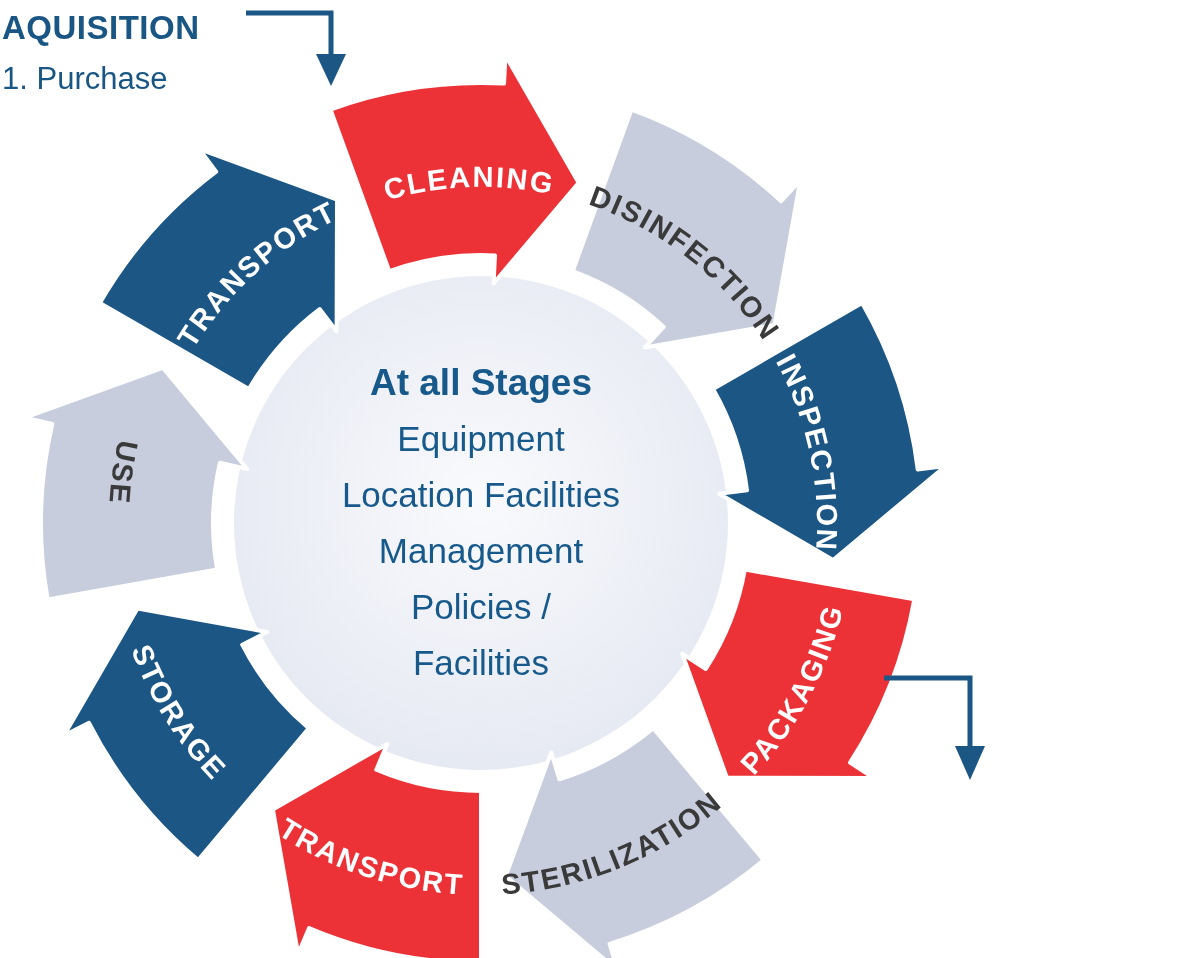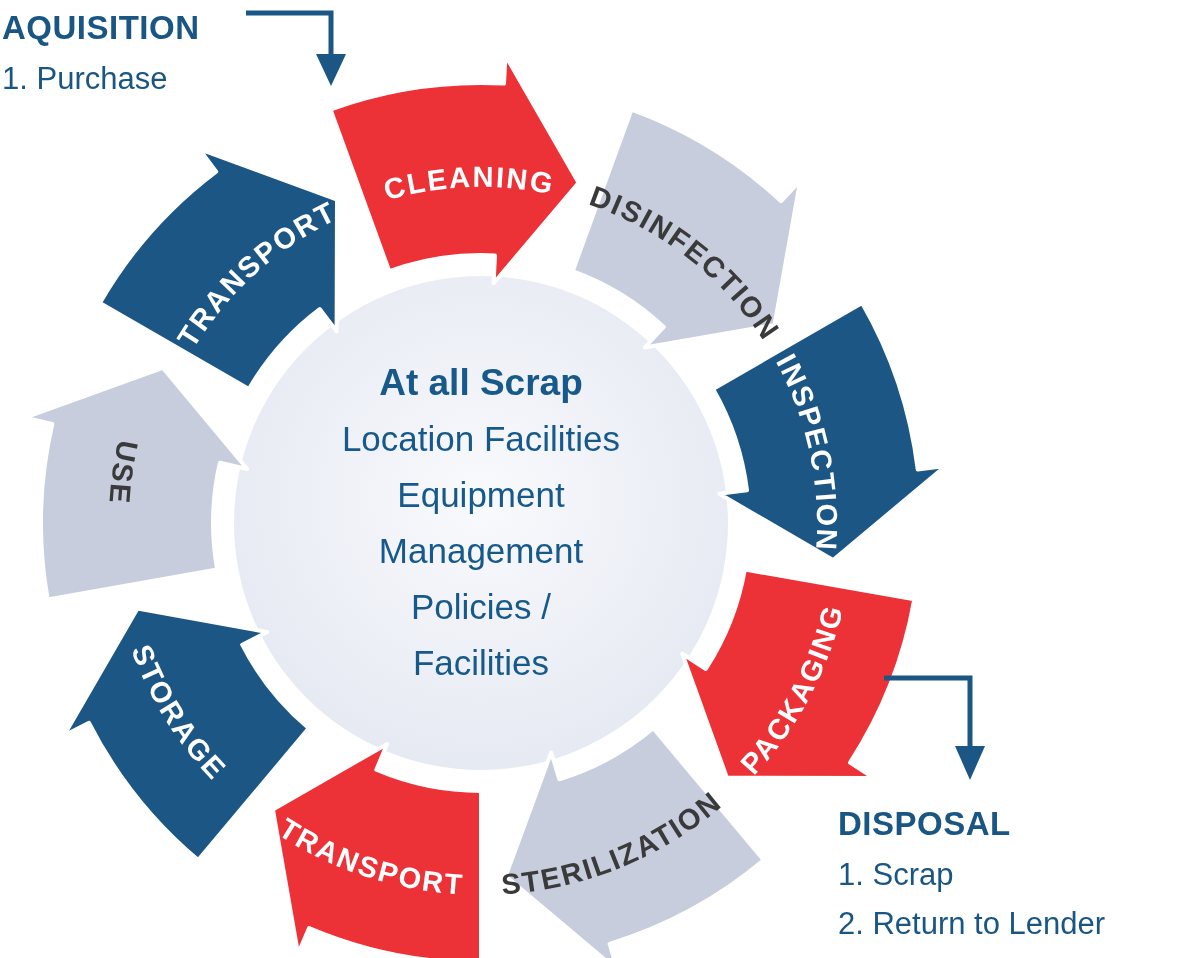--- a/index.html
+++ b/index.html
@@ -123,28 +123,23 @@
       <path class="flow-line" stroke="#1B5684" d="M 884 678 L 970 678 L 970 750"></path>
       <path fill="#1B5684" d="M 955 746 L 985 746 L 970 780 Z"></path>
     </g>
   </svg>
 
   <div class="corner acquisition">
     <div class="corner-title">AQUISITION</div>
     <div class="corner-item">1. Purchase</div>
   </div>
 
-  <div class="corner disposal">
-    <div class="corner-title">DISPOSAL</div>
-    <div class="corner-item">1. Scrap</div>
-    <div class="corner-item">2. Return to Lender</div>
-  </div>
 
   <div class="center-text">
-    <div class="center-title">At all Scrap</div>
+    <div class="center-title">At all Stages</div>
+    <div class="center-line">Equipment</div>
     <div class="center-line">Location Facilities</div>
-    <div class="center-line">Equipment</div>
     <div class="center-line">Management</div>
     <div class="center-line">Policies /</div>
     <div class="center-line">Facilities</div>
   </div>
 
 </div>
 
 </body></html>

